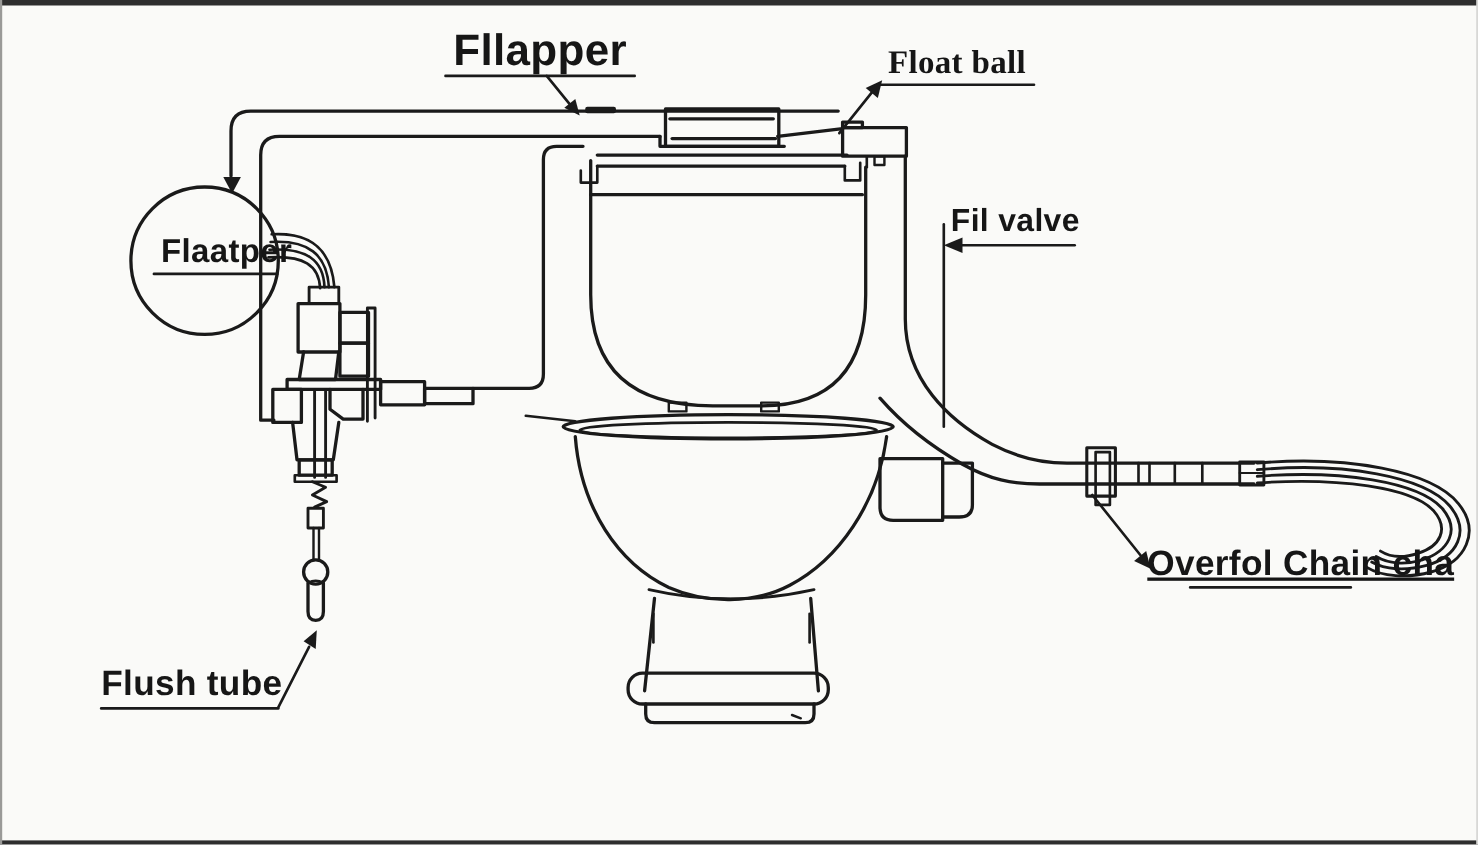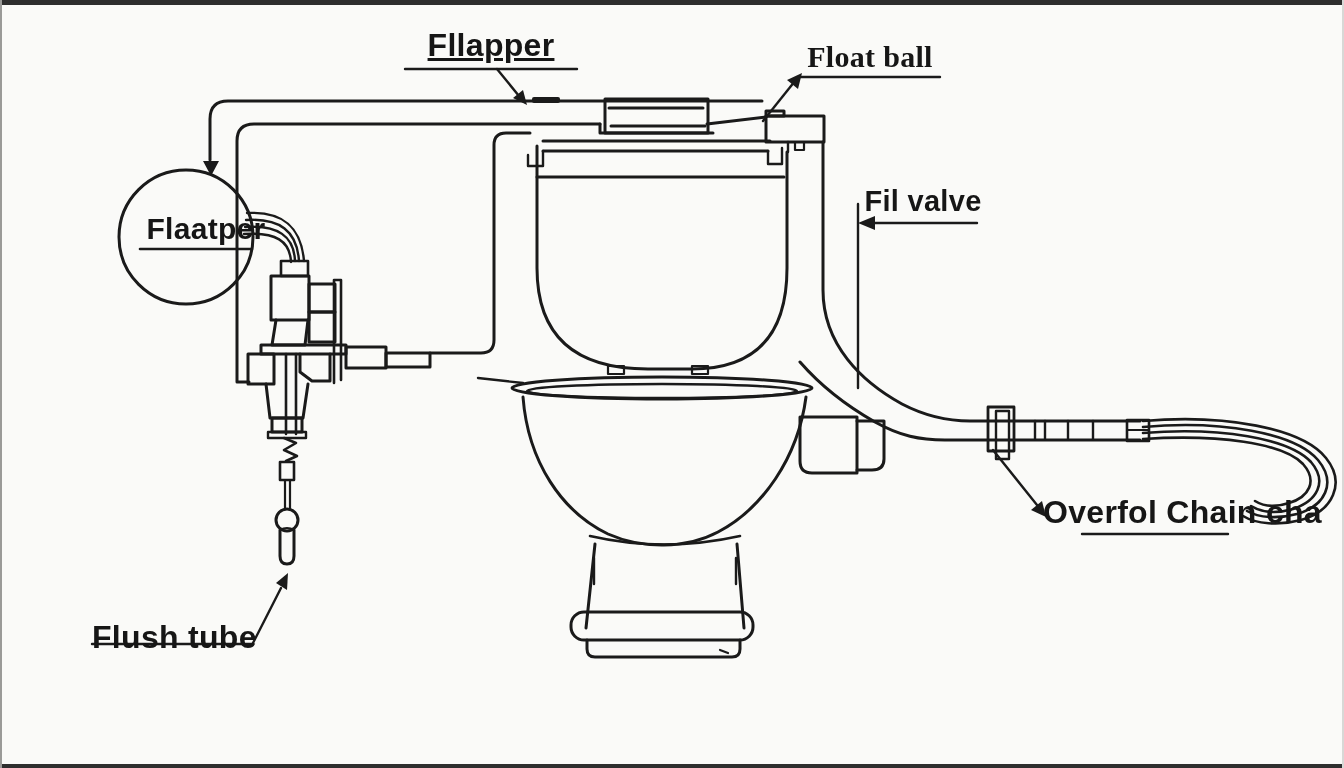--- a/index.html
+++ b/index.html
@@ -145,29 +145,29 @@
       <path d="M 993,450 L 1037,505"></path>
       <polygon fill="#1a1a1a" stroke="none" points="1046,517 1031,510 1042,501"></polygon>
       <path d="M 1082,534 H 1228"></path>
 
       <path d="M 92,644 H 253"></path>
       <path d="M 253,643 L 281,588"></path>
       <polygon fill="#1a1a1a" stroke="none" points="288,573 287,590 276,583"></polygon>
     </g>
   </svg>
 
-  <div class="lbl center" style="left:405px;top:27px;width:172px;height:38px;font-size:32px;text-decoration:underline;">Fllapper</div>
+  <div class="lbl center" style="left:405px;top:27px;width:172px;height:38px;font-size:40px;">Fllapper</div>
 
   <div class="lbl center" style="left:800px;top:41px;width:140px;height:32px;font-size:30px;font-family:Liberation Serif, serif;">Float ball</div>
 
   <div class="lbl center" style="left:118px;top:213px;width:136px;height:32px;font-size:30px;margin-left:20px;">Flaatper</div>
 
   <div class="lbl center" style="left:866px;top:185px;width:114px;height:32px;font-size:29px;text-align:center;">Fil valve</div>
 
-  <div class="lbl" style="left:1043px;top:496px;font-size:32px;">Overfol Chain cha</div>
+  <div class="lbl" style="left:1043px;top:496px;font-size:32px;text-decoration:underline;">Overfol Chain cha</div>
 
-  <div class="lbl" style="left:92px;top:605px;font-size:32px;margin-top:16px;">Flush tube</div>
+  <div class="lbl" style="left:92px;top:605px;font-size:32px;">Flush tube</div>
 
   <div class="edge top"></div>
   <div class="edge bottom"></div>
   <div class="edge-side left"></div>
   <div class="edge-side right"></div>
 </div>
 
 </body></html>

